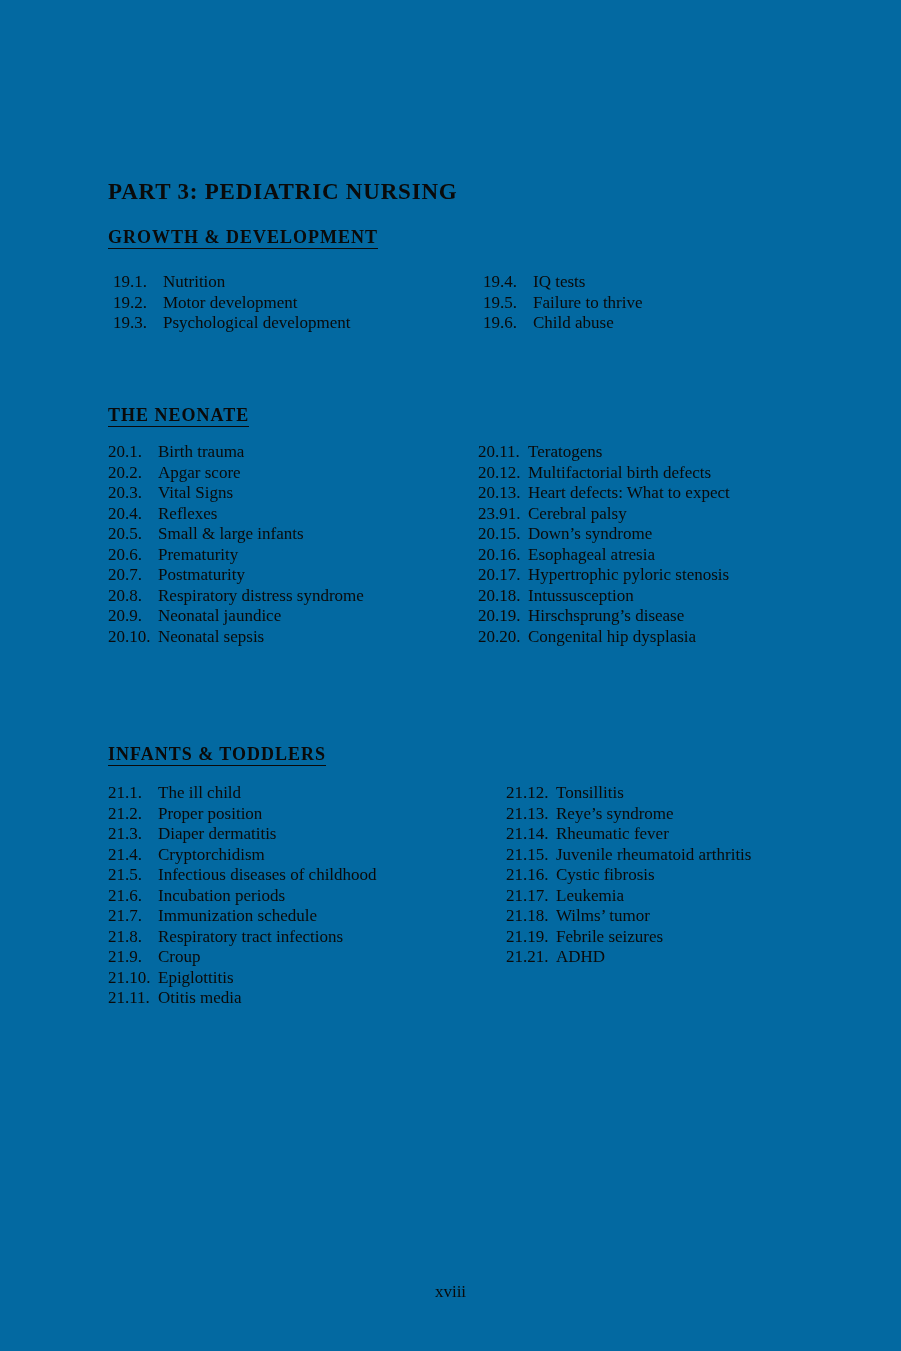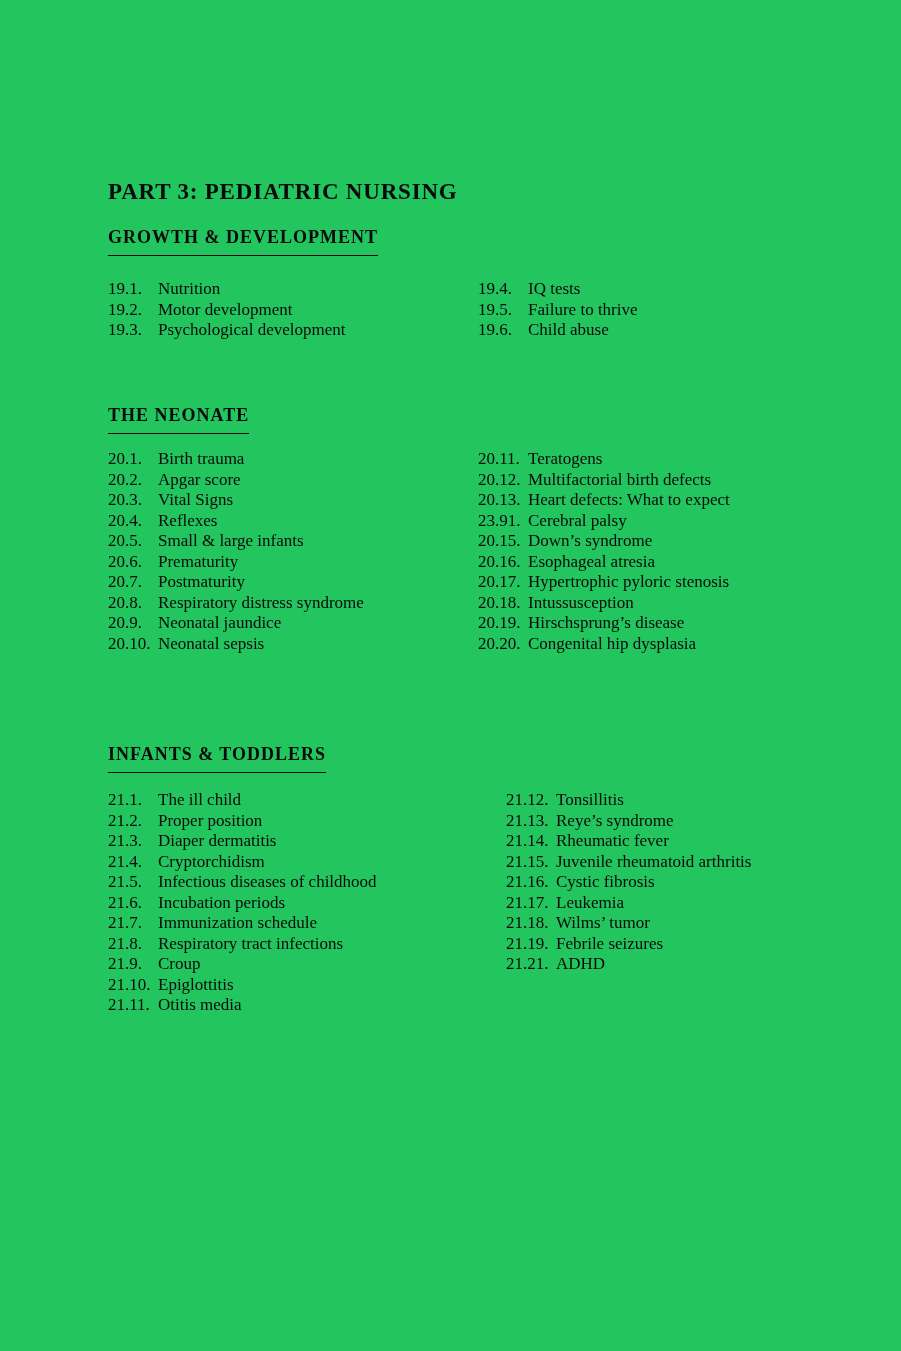--- a/index.html
+++ b/index.html
@@ -4,21 +4,21 @@
 <style>
   html, body {
     margin: 0;
     padding: 0;
     background: #e8e8e8;
   }
   .page {
     position: relative;
     width: 901px;
     height: 1351px;
-    background: #22c55e;
+    background: #0369a1;
     font-family: "Liberation Serif", "DejaVu Serif", serif;
     color: #0a0a0a;
     overflow: hidden;
     margin: 0 auto;
   }
   .title {
     position: absolute;
     left: 108px;
     top: 179px;
     margin: 0;
@@ -39,28 +39,28 @@
   .heading {
     margin: 0;
     font-size: 18px;
     font-weight: bold;
     letter-spacing: 1px;
     white-space: nowrap;
   }
   .heading-text {
     display: inline-block;
     line-height: 19px;
-    padding-bottom: 8px;
+    padding-bottom: 1px;
     border-bottom: 1.8px solid #0a0a0a;
   }
   .cols {
     display: flex;
     align-items: flex-start;
   }
-  .s1 .cols { margin-top: 23px; }
+  .s1 .cols { margin-top: 23px; justify-content: center; }
   .s2 .cols { margin-top: 15px; }
   .s3 .cols { margin-top: 17px; gap: 28px; }
   .col {
     list-style: none;
     margin: 0;
     padding: 0;
     width: 370px;
     flex: none;
   }
   .col.right { width: 300px; }
@@ -298,14 +298,15 @@
             <span class="label">Febrile seizures</span>
           </li>
           <li class="item">
             <span class="num">21.21.</span>
             <span class="label">ADHD</span>
           </li>
         </ol>
     </div>
   </section>
 
+  <div class="footer">xviii</div>
 
 </div>
 
 </body></html>

